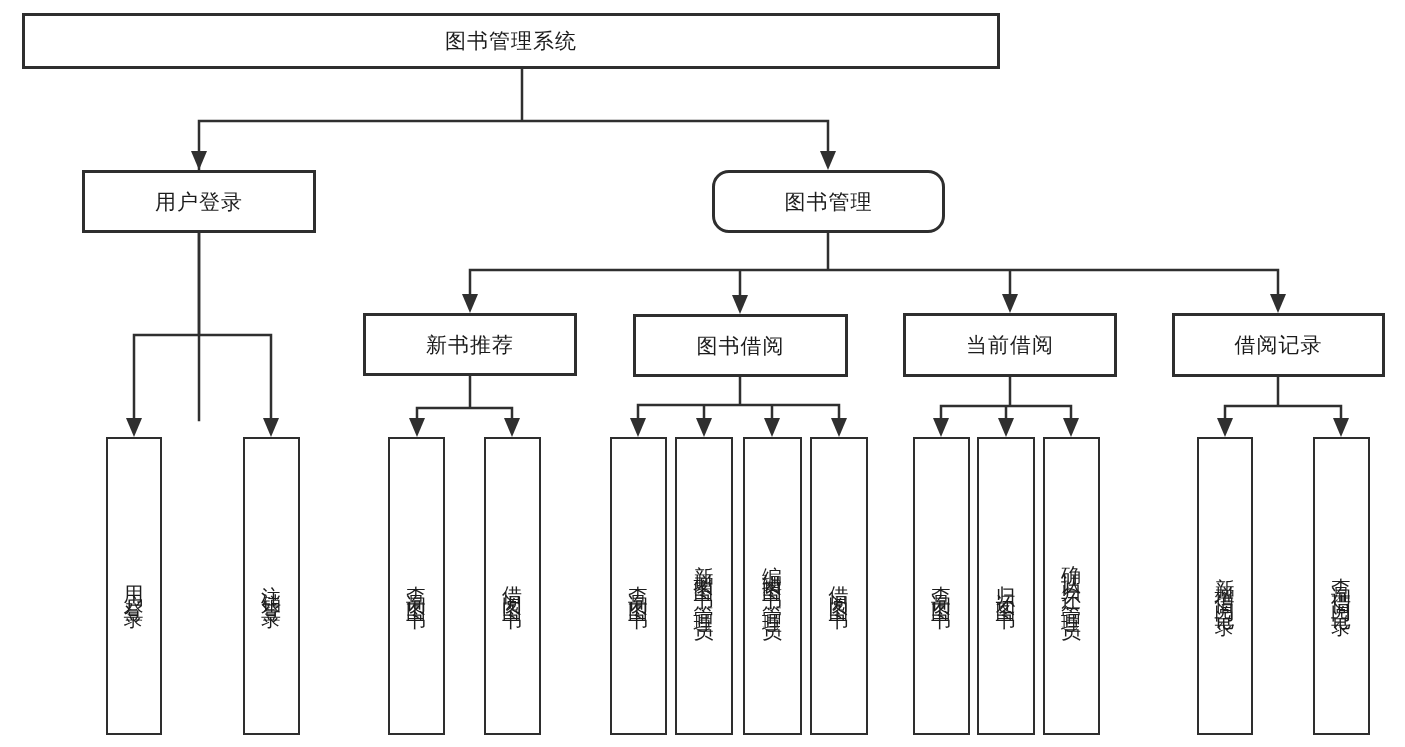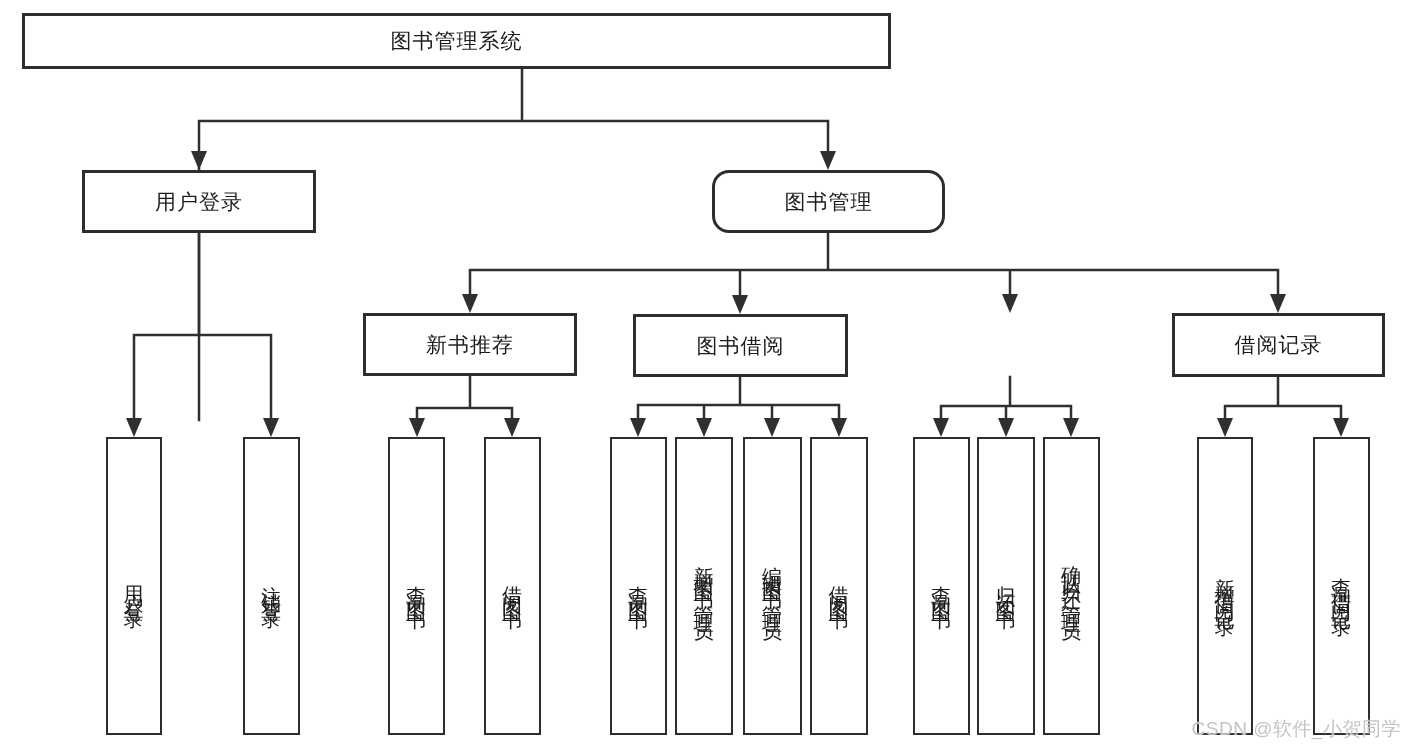--- a/index.html
+++ b/index.html
@@ -56,37 +56,37 @@
       <polygon points="764,418 780,418 772,437"></polygon>
       <polygon points="831,418 847,418 839,437"></polygon>
       <polygon points="933,418 949,418 941,437"></polygon>
       <polygon points="998,418 1014,418 1006,437"></polygon>
       <polygon points="1063,418 1079,418 1071,437"></polygon>
       <polygon points="1217,418 1233,418 1225,437"></polygon>
       <polygon points="1333,418 1349,418 1341,437"></polygon>
     </g>
   </svg>
 
-  <div class="node" style="left:22px;top:13px;width:869px;height:56px;">图书管理系统</div>
+  <div class="node" style="left:22px;top:13px;width:978px;height:56px;">图书管理系统</div>
 
   <div class="node" style="left:82px;top:170px;width:234px;height:63px;">用户登录</div>
   <div class="node" style="left:712px;top:170px;width:233px;height:63px;border-radius:17px;">图书管理</div>
 
   <div class="node" style="left:363px;top:313px;width:214px;height:63px;">新书推荐</div>
   <div class="node" style="left:633px;top:314px;width:215px;height:63px;">图书借阅</div>
+  <div class="node" style="left:903px;top:313px;width:214px;height:64px;">当前借阅</div>
   <div class="node" style="left:1172px;top:313px;width:213px;height:64px;">借阅记录</div>
 
   <div class="node leaf" style="left:106px;top:437px;width:56px;height:298px;">用户登录</div>
   <div class="node leaf" style="left:243px;top:437px;width:57px;height:298px;">注销登录</div>
   <div class="node leaf" style="left:388px;top:437px;width:57px;height:298px;">查询图书</div>
   <div class="node leaf" style="left:484px;top:437px;width:57px;height:298px;">借阅图书</div>
   <div class="node leaf" style="left:610px;top:437px;width:57px;height:298px;">查询图书</div>
   <div class="node leaf" style="left:675px;top:437px;width:58px;height:298px;">新增图书（管理员）</div>
   <div class="node leaf" style="left:743px;top:437px;width:59px;height:298px;">编辑图书（管理员）</div>
   <div class="node leaf" style="left:810px;top:437px;width:58px;height:298px;">借阅图书</div>
   <div class="node leaf" style="left:913px;top:437px;width:57px;height:298px;">查询图书</div>
   <div class="node leaf" style="left:977px;top:437px;width:58px;height:298px;">归还图书</div>
   <div class="node leaf" style="left:1043px;top:437px;width:57px;height:298px;">确认归还（管理员）</div>
   <div class="node leaf" style="left:1197px;top:437px;width:56px;height:298px;">新增借阅记录</div>
   <div class="node leaf" style="left:1313px;top:437px;width:57px;height:298px;">查询借阅记录</div>
 
-  <div class="watermark">CSDN @软件_小贺同学</div>
 </div>
 
 </body></html>

